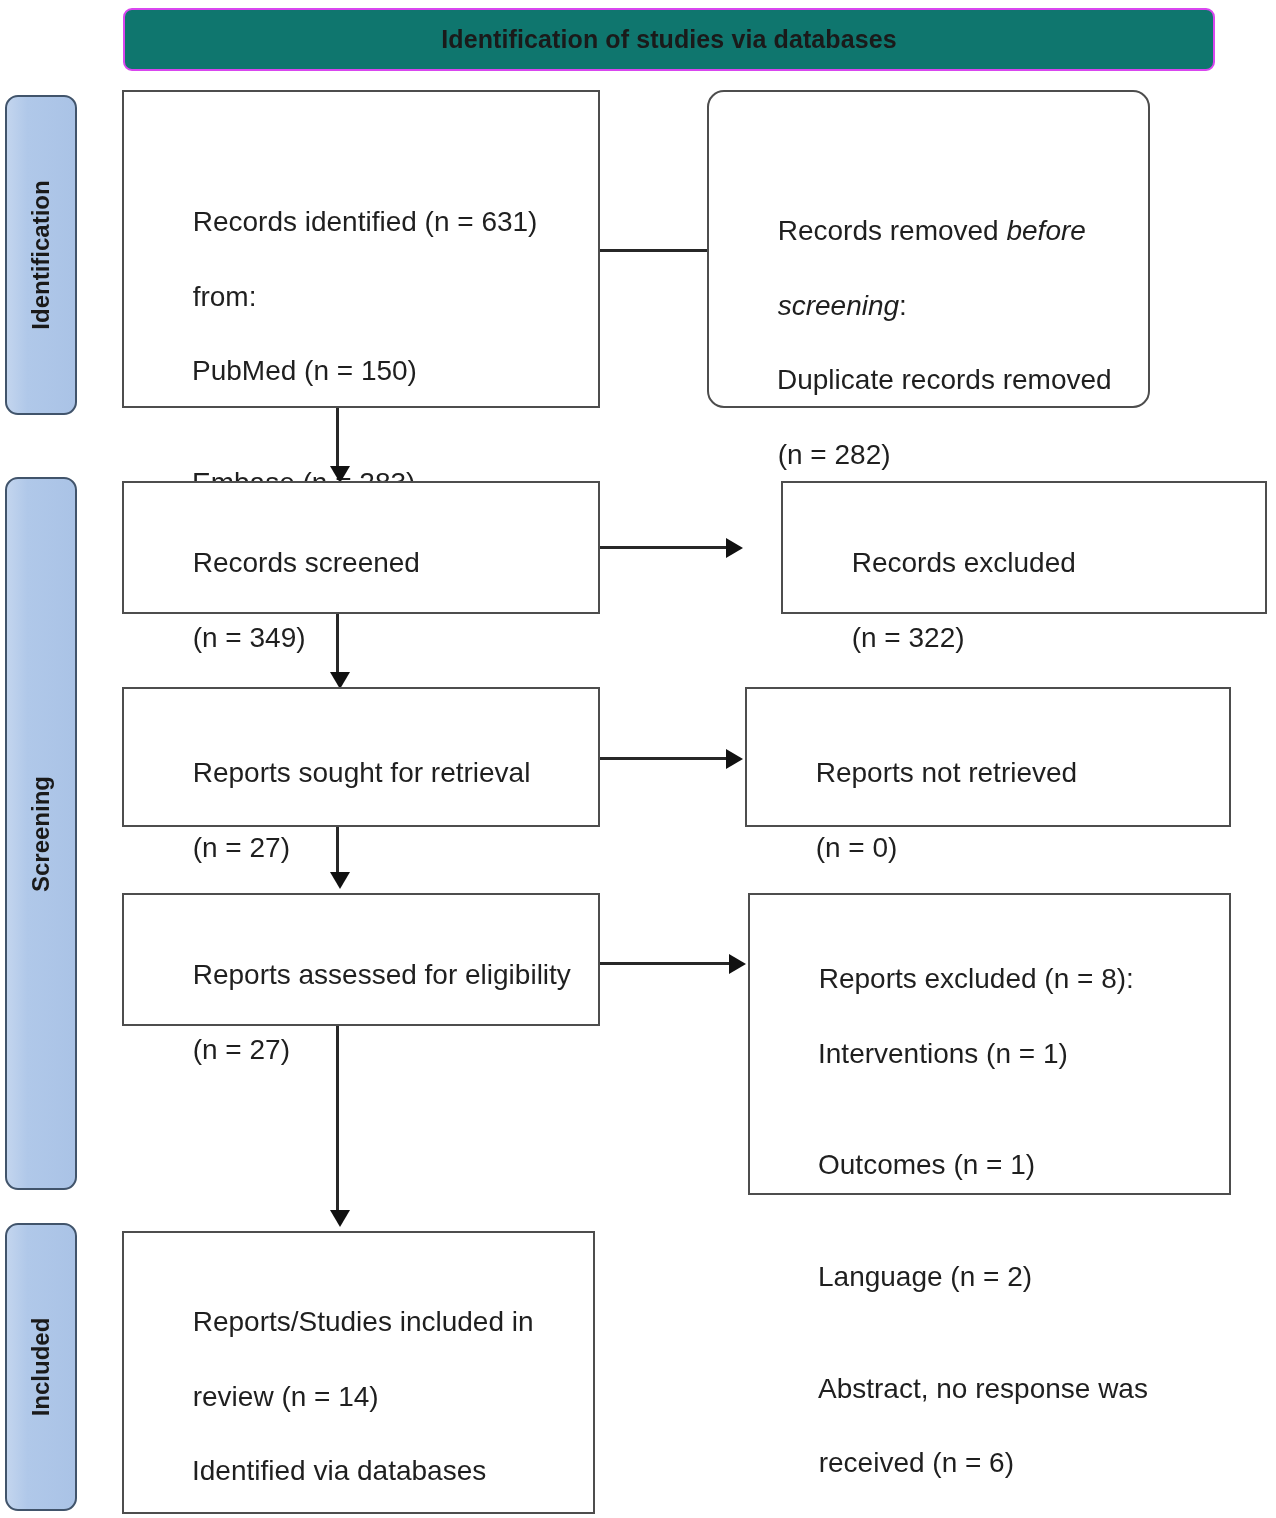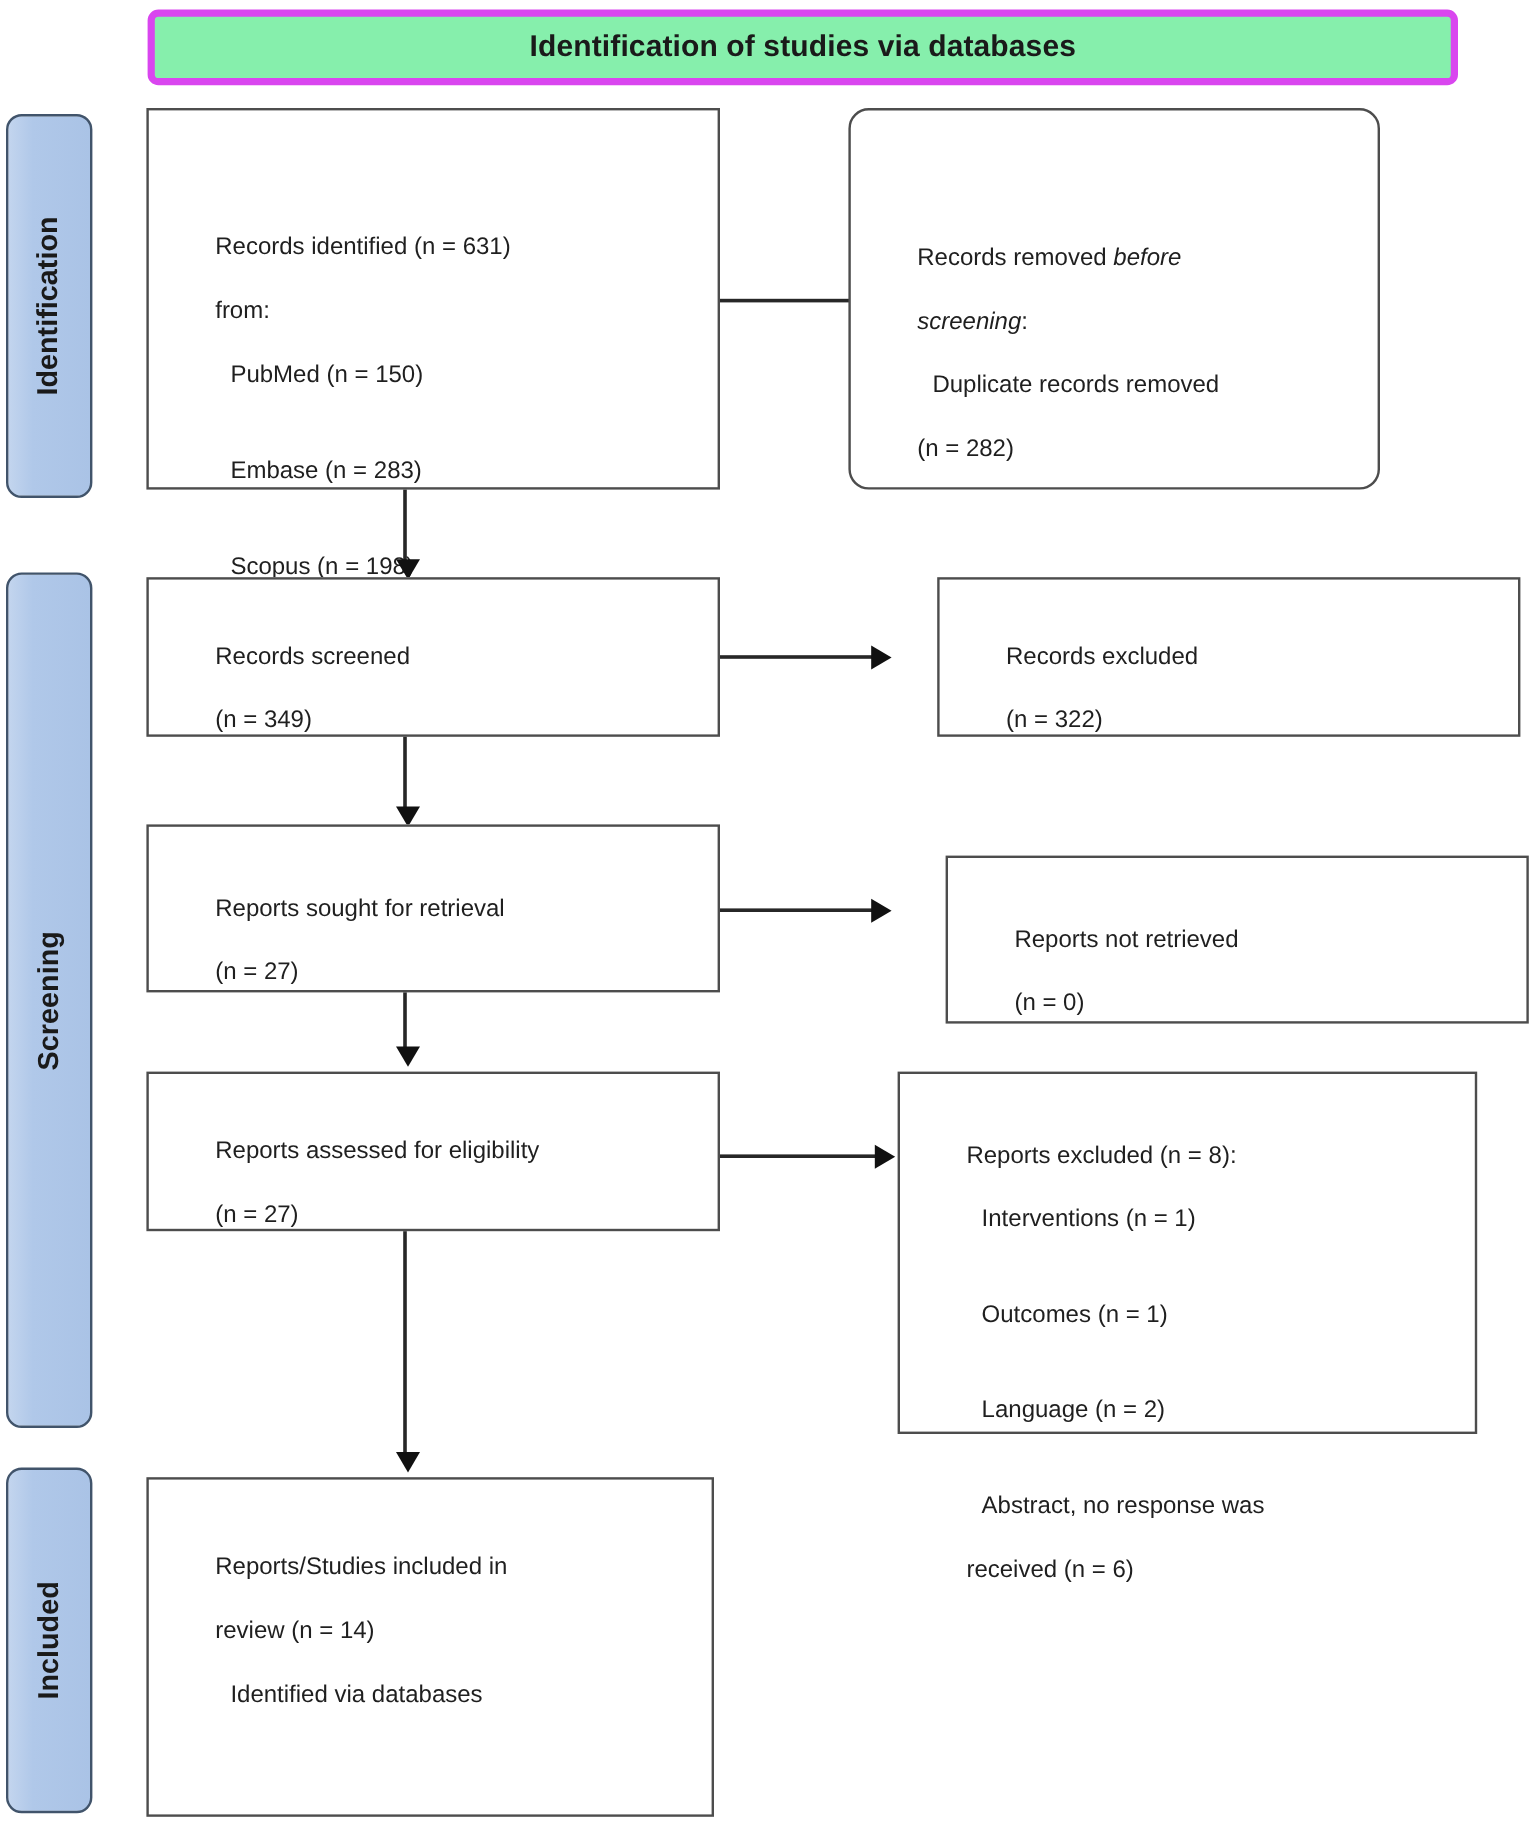--- a/index.html
+++ b/index.html
@@ -18,22 +18,22 @@
     overflow: hidden;
   }
 
   
   .banner {
     position: absolute;
     left: 123px;
     top: 8px;
     width: 1092px;
     height: 63px;
-    background: #86efac;
-    border: 6px solid #d946ef;
+    background: #0f766e;
+    border: 2px solid #d946ef;
     border-radius: 9px;
     box-sizing: border-box;
     display: flex;
     align-items: center;
     justify-content: center;
   }
   .banner-text {
     font-size: 25px;
     font-weight: bold;
     color: #1a1a1a;
@@ -66,21 +66,21 @@
     position: absolute;
     background: #ffffff;
     border: 2.5px solid #4d4d4d;
     box-sizing: border-box;
     padding: 0;
   }
   .box-text {
     position: absolute;
     left: 22px;
     right: 10px;
-    font-size: 20px;
+    font-size: 28px;
     line-height: 1.33;
     color: #1f1f1f;
     white-space: pre-wrap;
   }
   .indent {
     display: block;
     padding-left: 46px;
   }
   .ital {
     font-style: italic;
@@ -181,21 +181,21 @@
   <div class="box" style="left:122px; top:687px; width:478px; height:140px;">
     <div class="box-text" style="top:28px;">
       <span>Reports sought for retrieval</span><br>
       <span>(n = 27)</span>
     </div>
   </div>
 
   <div class="h-line" style="left:600px; top:757px; width:128px;"></div>
   <div class="arrow-right" style="left:726px; top:749px;"></div>
 
-  <div class="box" style="left:788px; top:687px; width:486px; height:140px;margin-top:26px;">
+  <div class="box" style="left:745px; top:687px; width:486px; height:140px;">
     <div class="box-text" style="top:28px;">
       <span>Reports not retrieved</span><br>
       <span>(n = 0)</span>
     </div>
   </div>
 
   <div class="v-line" style="left:336px; top:827px; height:49px;"></div>
   <div class="arrow-down" style="left:330px; top:872px;"></div>
 
   <div class="box" style="left:122px; top:893px; width:478px; height:133px;">

